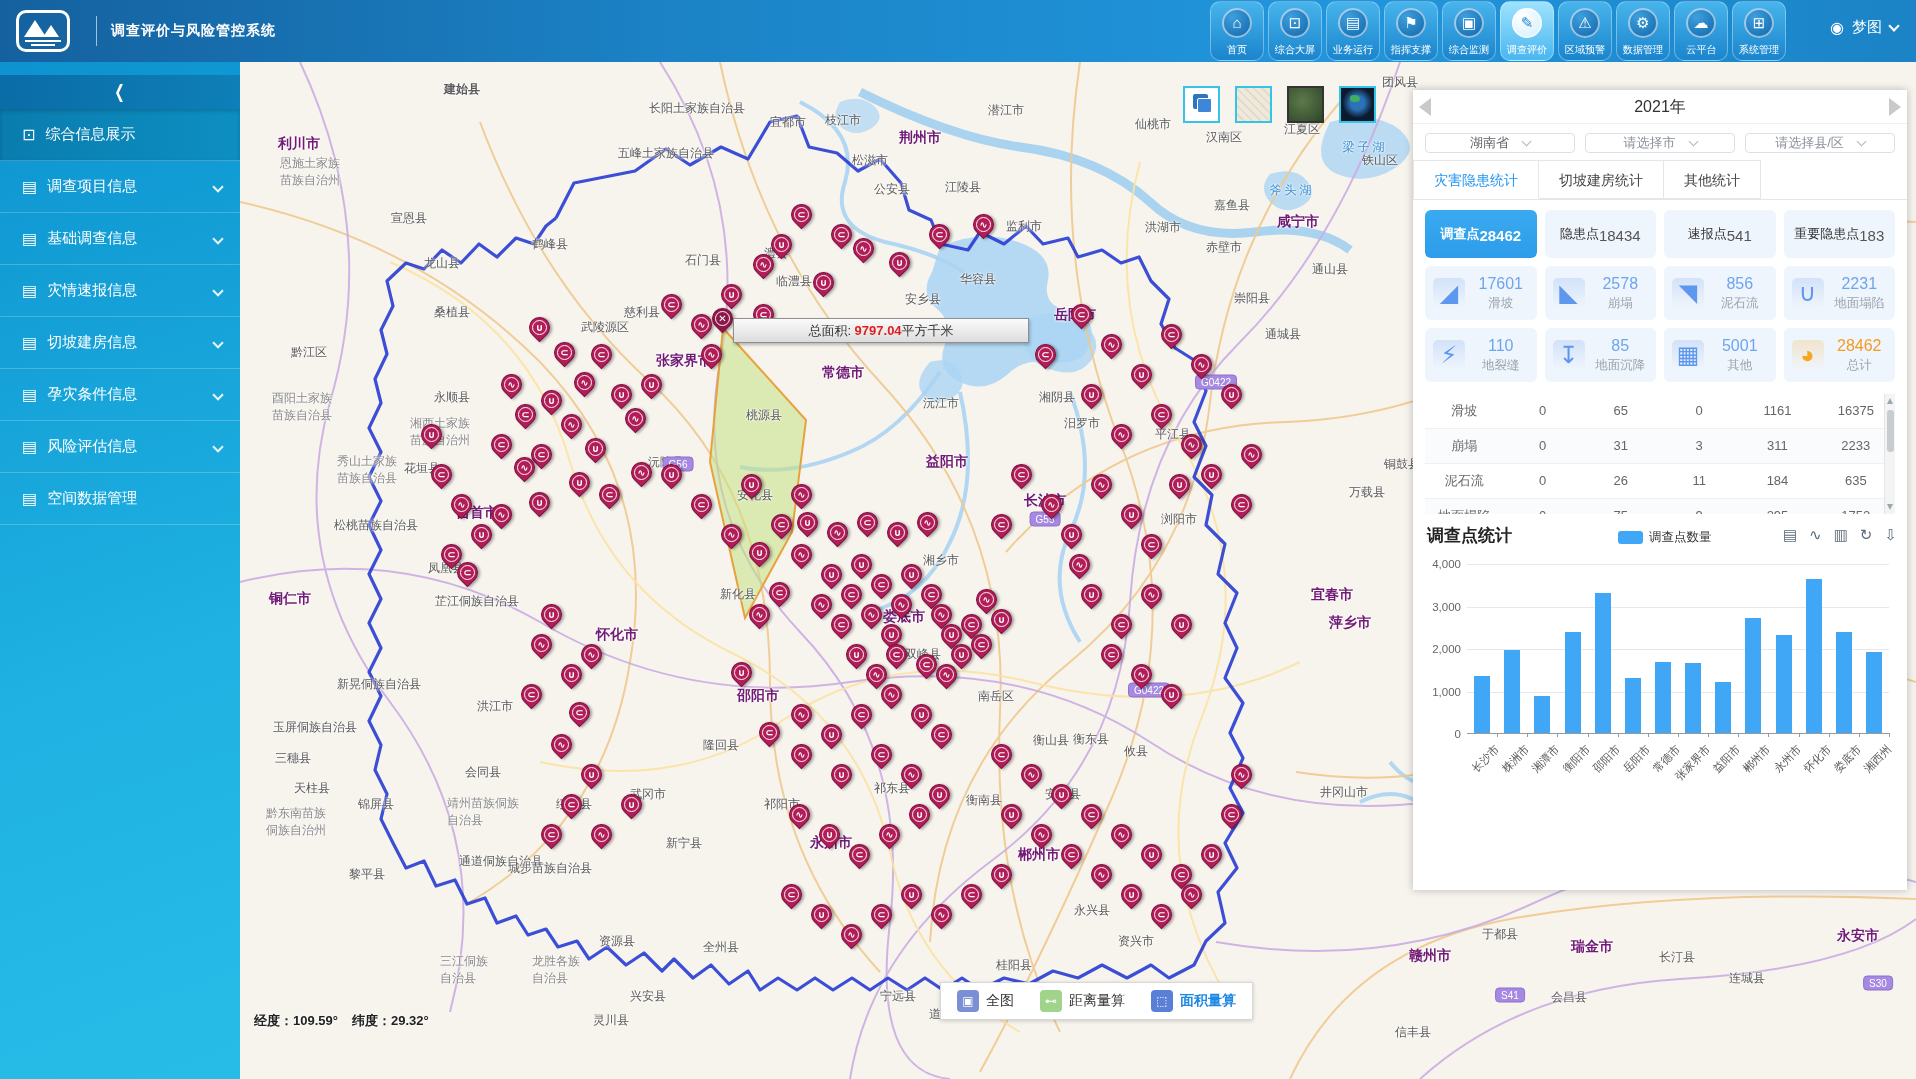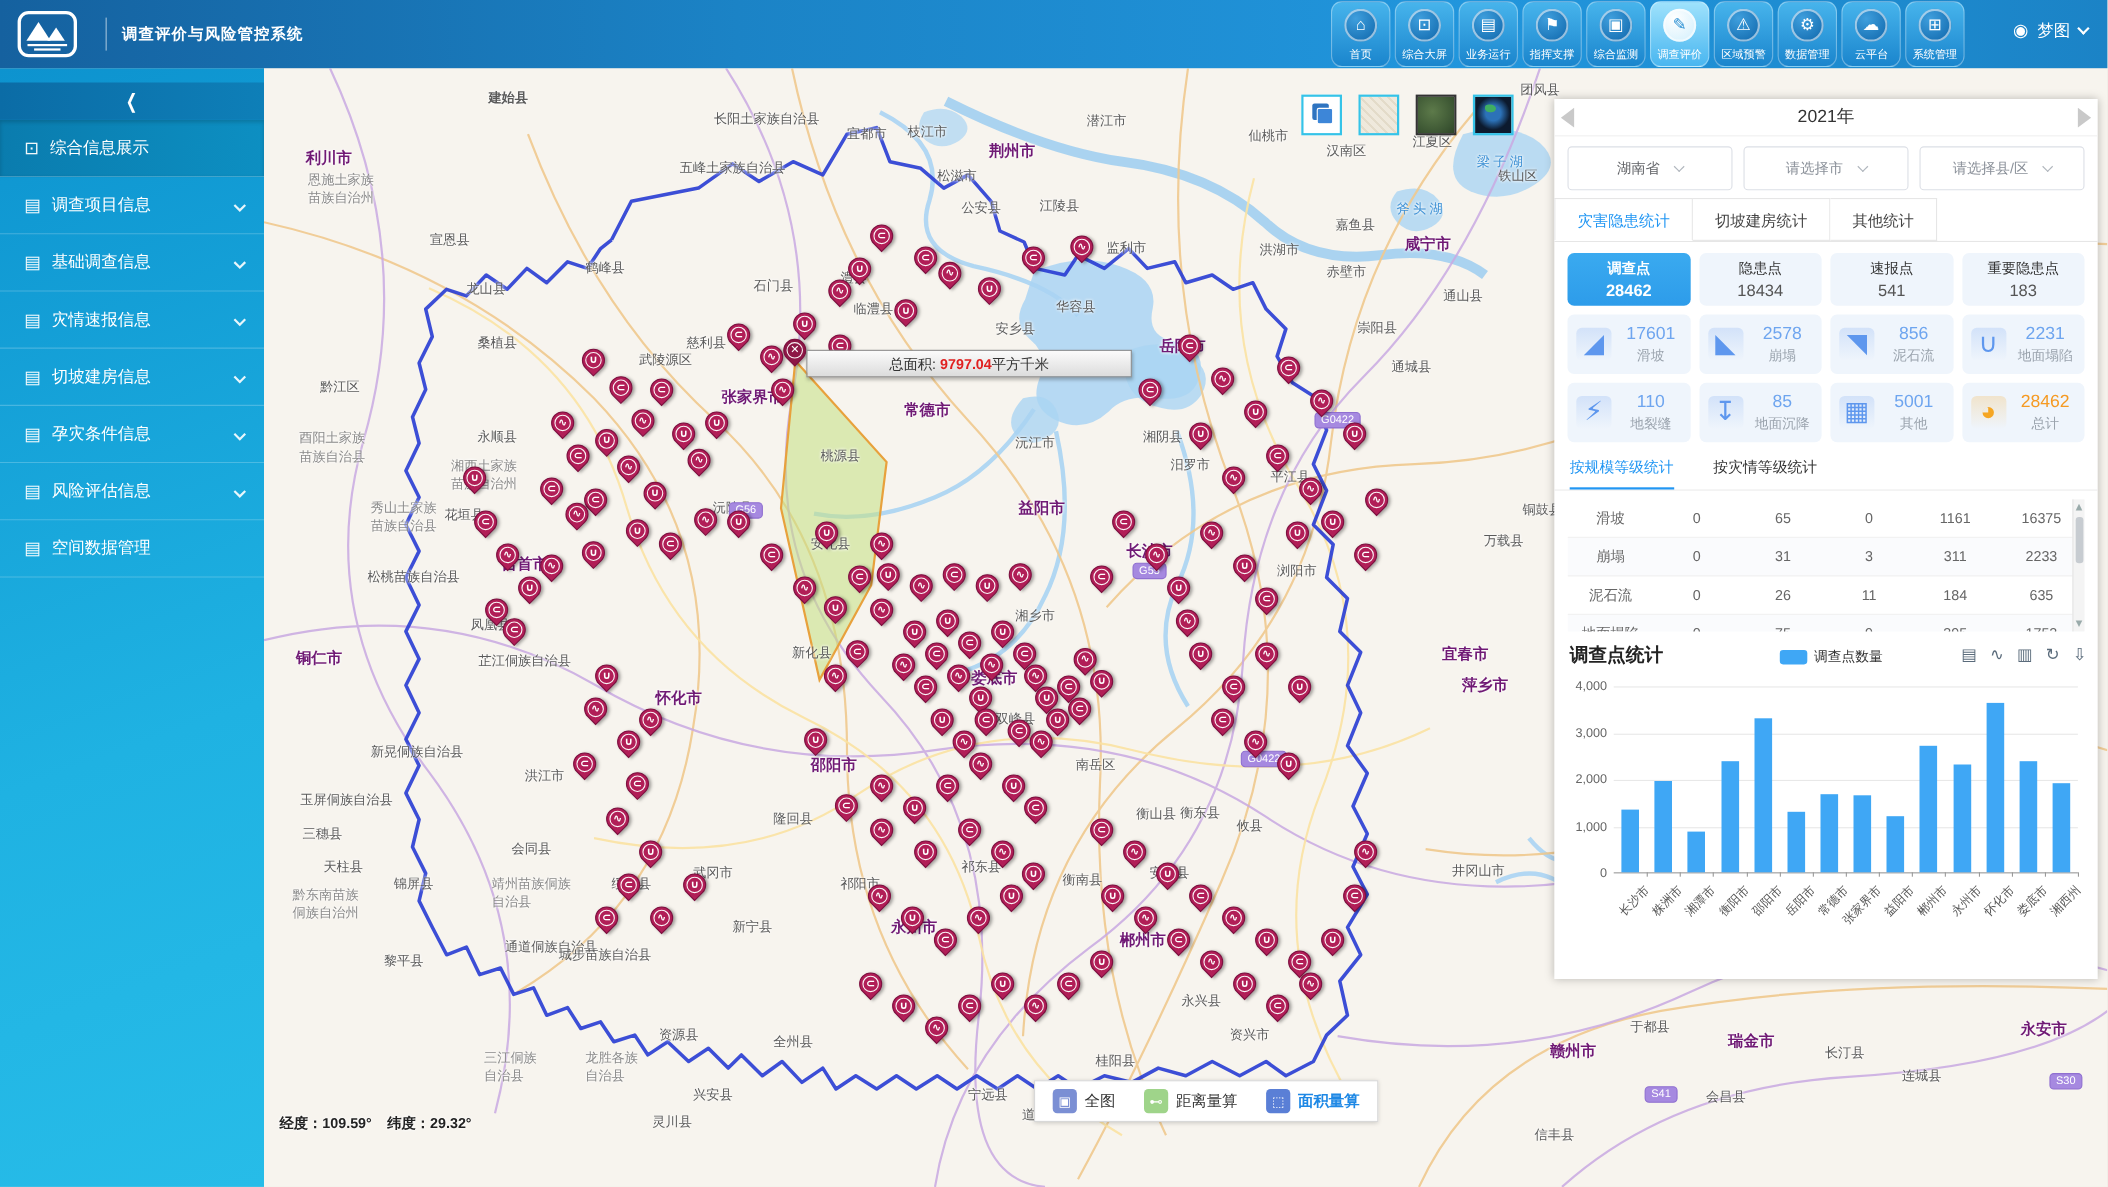--- a/index.html
+++ b/index.html
@@ -79,30 +79,30 @@
   #coords span { margin-right:14px; }
 
   
   #panel { position:absolute; left:1413px; top:90px; width:494px; height:800px; background:#fff; z-index:20; box-shadow:0 0 8px rgba(0,0,0,.25); }
   #year-bar { height:34px; position:relative; border-bottom:1px solid #f0f0f0; }
   #year-bar .yr { text-align:center; font-size:16px; color:#333; line-height:34px; }
   .yr-arrow { position:absolute; top:8px; width:0; height:0; border-top:9px solid transparent; border-bottom:9px solid transparent; cursor:pointer; }
   .yr-arrow.left { left:6px; border-right:12px solid #c9c9c9; }
   .yr-arrow.right { right:6px; border-left:12px solid #c9c9c9; }
   #selects { display:flex; gap:10px; padding:9px 12px 7px; }
-  .sel { flex:1; height:40px; border:1px solid #dcdfe6; border-radius:4px; display:flex; align-items:center; justify-content:center; gap:14px;
+  .sel { flex:1; height:20px; border:1px solid #dcdfe6; border-radius:4px; display:flex; align-items:center; justify-content:center; gap:14px;
     font-size:13px; color:#8a9099; cursor:pointer; position:relative; }
   .sel.hassel { color:#606266; }
   .sel .dchev { width:7px; height:7px; border-right:1.5px solid #b0b6bd; border-bottom:1.5px solid #b0b6bd; transform:rotate(45deg); margin-top:-4px; }
   #tabs { display:flex; border-bottom:1px solid #e6e6e6; padding:0 0 0 0; height:40px; }
   .tab { padding:0 20px; line-height:38px; font-size:14px; color:#444; border:1px solid #e6e6e6; border-left:none; cursor:pointer; background:#fff; }
   .tab:first-child { border-left:1px solid #e6e6e6; }
   .tab.active { color:#2196f3; border-bottom:1px solid #fff; }
   #cards { padding:10px 12px 4px; display:grid; grid-template-columns:repeat(4,1fr); gap:8px; }
-  .card { background:#eff5fc; border-radius:6px; height:48px; display:flex; flex-direction:column; align-items:center; justify-content:center; cursor:pointer; }
+  .card { background:#eff5fc; border-radius:6px; height:48px; display:flex; flex-direction:row; align-items:center; justify-content:center; cursor:pointer; }
   .card .cl { font-size:13px; color:#333; }
   .card .cv { font-size:15px; color:#555; margin-top:3px; }
   .card.active { background:linear-gradient(180deg,#3aaaf0,#2d9cea); }
   .card.active .cl, .card.active .cv { color:#fff; font-weight:bold; }
   .tcard { background:#eff5fc; border-radius:6px; height:54px; display:flex; align-items:center; padding:0 8px; gap:8px; cursor:pointer; }
   .tcard .tic { width:32px; height:30px; font-size:24px; line-height:30px; text-align:center; color:#5e97ee;
     background:linear-gradient(180deg,rgba(126,170,240,.25),rgba(126,170,240,0)); border-radius:5px; flex:0 0 auto; }
   .tcard .tx { flex:1; text-align:center; }
   .tcard .tv { font-size:16px; color:#6ea5ef; }
   .tcard .tl { font-size:12.5px; color:#9aa3ad; margin-top:2px; }
@@ -1074,24 +1074,20 @@
           <div class="tl">其他</div>
         </div>
       </div>
       <div class="tcard orange">
         <div class="tic">◕</div>
         <div class="tx">
           <div class="tv">28462</div>
           <div class="tl">总计</div>
         </div>
       </div>
-    </div>
-  <div id="subtabs">
-      <div class="subtab active">按规模等级统计</div>
-      <div class="subtab">按灾情等级统计</div>
     </div>
   <div id="stat-table">
     <div id="tbody">
         <div class="trow">
           <div>滑坡</div>
           <div>0</div>
           <div>65</div>
           <div>0</div>
           <div>1161</div>
           <div>16375</div>

